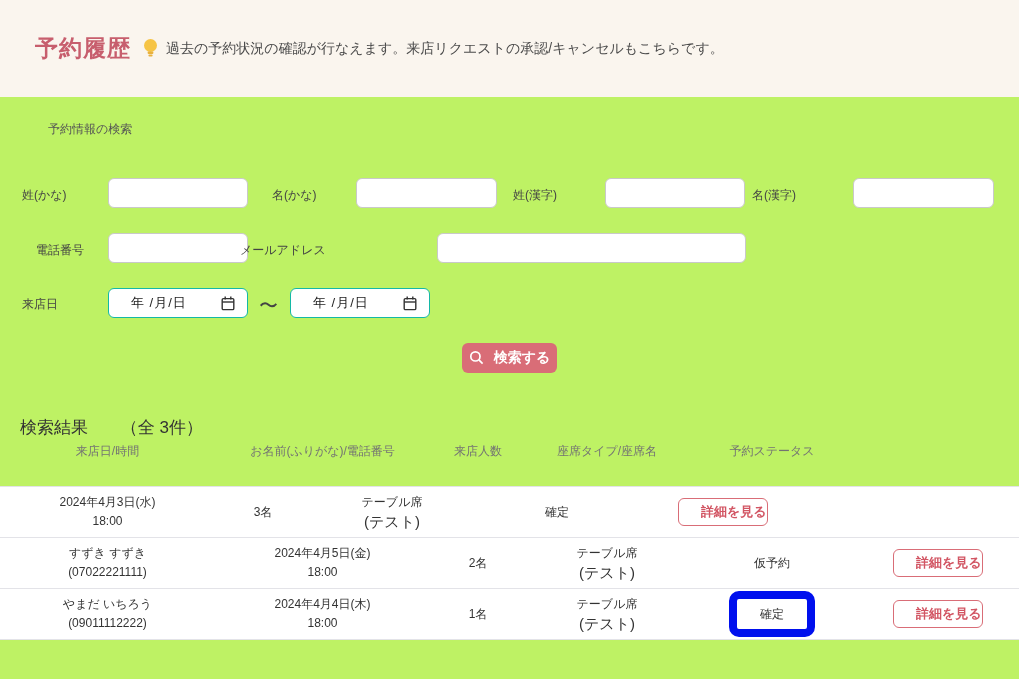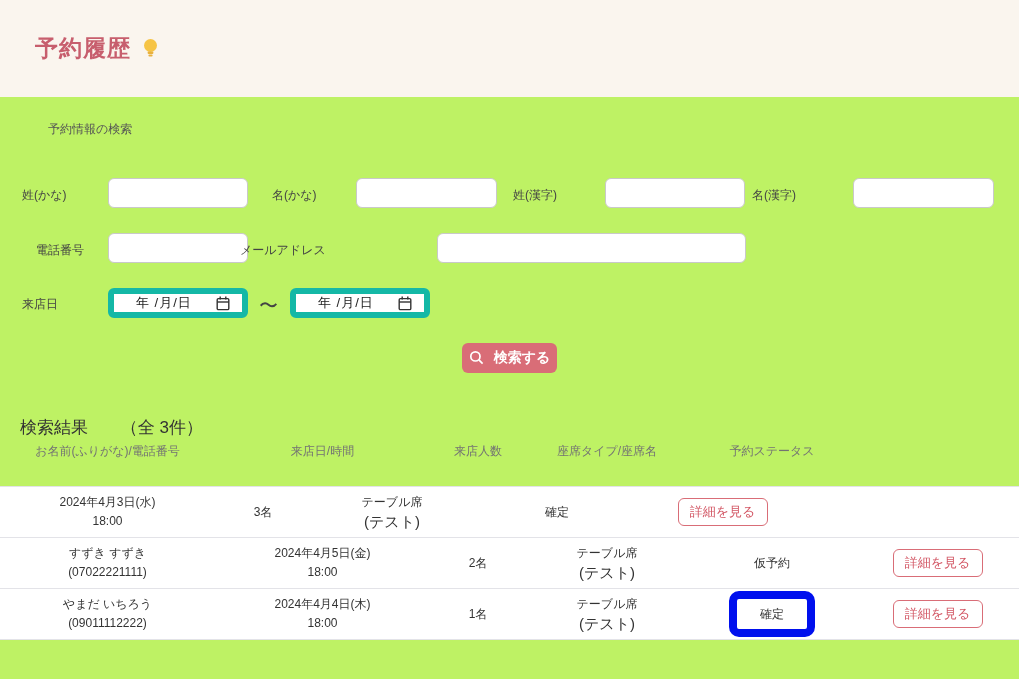--- a/index.html
+++ b/index.html
@@ -33,21 +33,21 @@
   }
   .f-label { position: absolute; font-size: 12px; color: #444; }
   .f-input {
     position: absolute; height: 30px;
     border: 1px solid #c9c9c9; border-radius: 6px;
     background: #fff; font-size: 13px; padding: 0 8px;
     color: #333; outline: none;
   }
   .date-input {
     position: absolute; height: 30px; width: 140px;
-    border: 6px solid #14b8a6; border-radius: 6px;
+    border: 1px solid #14b8a6; border-radius: 6px;
     background: #fff; display: flex; align-items: center;
     padding: 0 12px 0 22px; cursor: default;
   }
   .date-input .date-text { font-size: 13px; color: #222; letter-spacing: 1px; }
   .date-input .cal { margin-left: auto; display: flex; }
   .tilde { position: absolute; font-size: 19px; color: #444; }
 
   .search-btn {
     position: absolute; left: 462px; top: 343px; width: 95px; height: 30px;
     background: var(--color-button, #d96d77);
@@ -81,22 +81,22 @@
   .c2 { width: 215px; }
   .c3 { width: 96px; }
   .c4 { width: 162px; }
   .c5 { width: 168px; }
   .c6 { width: 163px; }
   .cell { font-size: 12px; color: #333; line-height: 19px; text-align: center; }
   .cell .sub { font-size: 15px; }
   .detail-btn {
     width: 90px; height: 28px;
     background: #fff; border: 1px solid var(--color-button, #d96d77);
-    border-radius: 6px; color: #d25563; font-size: 13px; font-weight: normal;
-    cursor: pointer; font-family: inherit;
+    border-radius: 6px; color: #d25563; font-size: 13px; font-weight: bold;
+    cursor: pointer; font-family: inherit; text-align: right;
   }
   .annotation-box {
     display: inline-flex; align-items: center; justify-content: center;
     width: 86px; height: 46px;
     border: 8px solid var(--color-annotation, #0010ee);
     border-radius: 10px; background: #fff;
   }
 </style>
 </head>
 <body>
@@ -105,20 +105,21 @@
 
   <header class="page-header">
     <h1 class="page-title">予約履歴</h1>
     <span class="bulb">
       <svg width="15" height="21" viewBox="0 0 15 21">
         <circle cx="7.5" cy="7.5" r="6.5" fill="#f6c445"></circle>
         <rect x="4.6" y="13.4" width="5.8" height="2.6" rx="1" fill="#e8b13e"></rect>
         <rect x="5.4" y="16.6" width="4.2" height="2" rx="1" fill="#e8b13e"></rect>
       </svg>
     </span>
+    <span class="page-desc">過去の予約状況の確認が行なえます。来店リクエストの承認/キャンセルもこちらです。</span>
   </header>
 
   <div class="section-label">予約情報の検索</div>
 
   <label class="f-label" style="left:22px; top:187px;">姓(かな)</label>
   <input class="f-input" style="left: 108px; top: 178px; width: 140px;">
   <label class="f-label" style="left:272px; top:187px;">名(かな)</label>
   <input class="f-input" style="left: 356px; top: 178px; width: 141px;">
   <label class="f-label" style="left:513px; top:187px;">姓(漢字)</label>
   <input class="f-input" style="left: 605px; top: 178px; width: 140px;">
@@ -164,22 +165,22 @@
     </span>
     <span>検索する</span>
   </button>
 
   <div class="results-title">
     <span>検索結果</span>
     <span class="count">（全 3件）</span>
   </div>
 
   <div class="thead">
+    <div class="col c2">来店日/時間</div>
     <div class="col c1">お名前(ふりがな)/電話番号</div>
-    <div class="col c2">来店日/時間</div>
     <div class="col c3">来店人数</div>
     <div class="col c4">座席タイプ/座席名</div>
     <div class="col c5">予約ステータス</div>
     <div class="col c6"></div>
   </div>
 
   <div class="tbody">
 
     <div class="trow">
       <div class="cell c2">

